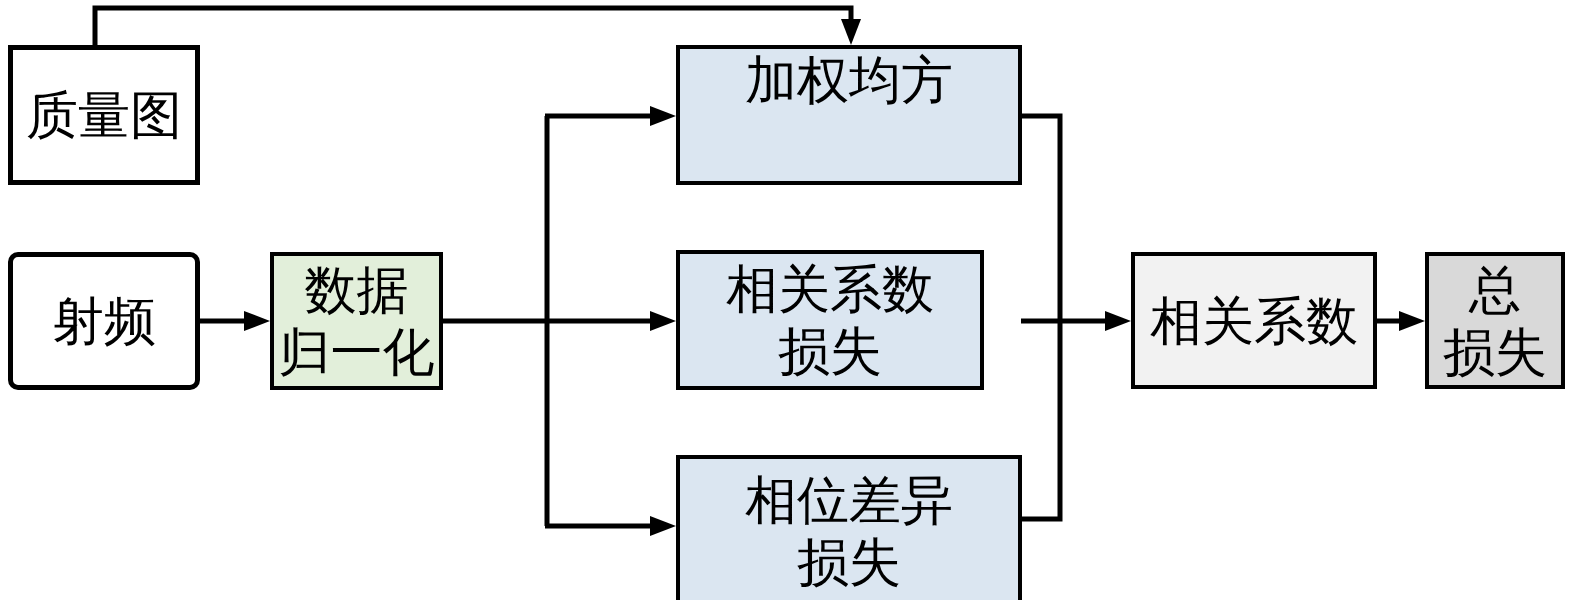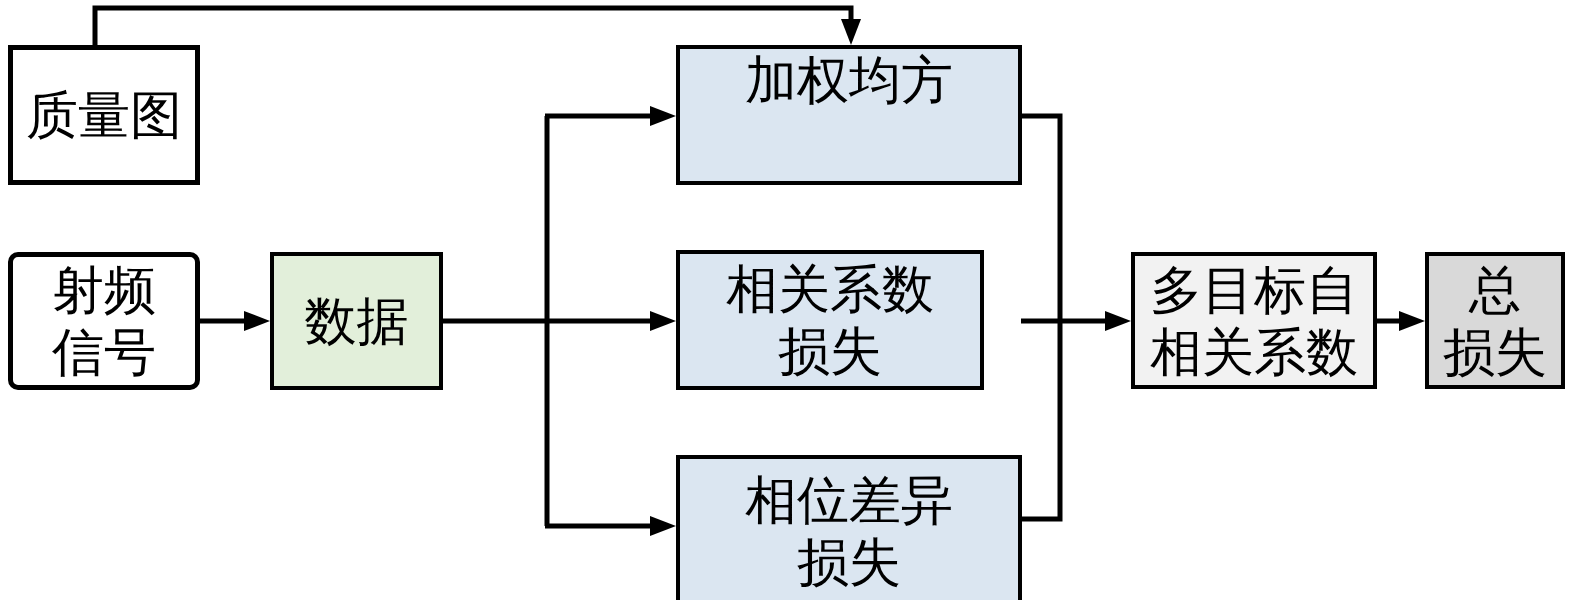--- a/index.html
+++ b/index.html
@@ -86,43 +86,42 @@
     <polyline points="1376,321 1402,321"></polyline>
     <polygon points="1425,321 1399,311 1399,331"></polygon>
   </svg>
 
   <div class="box thick fill-white" style="left:8px; top:45px; width:192px; height:140px;">
     <span>质量图</span>
   </div>
 
   <div class="box thick fill-white" style="left:8px; top:252px; width:192px; height:138px;border-radius:10px;">
     <span>射频</span>
-    <span>信号</span>
   </div>
 
   <div class="box fill-green" style="left:270px; top:252px; width:173px; height:138px;">
     <span>数据</span>
+    <span>归一化</span>
   </div>
 
   <div class="box fill-blue" style="left:676px; top:45px; width:346px; height:140px;justify-content:space-between;">
     <span>加权均方</span>
   </div>
 
   <div class="box fill-blue" style="left:676px; top:250px; width:308px; height:140px;">
     <span>相关系数</span>
     <span>损失</span>
   </div>
 
   <div class="box fill-blue" style="left:676px; top:455px; width:346px; height:152px;">
     <span>相位差异</span>
     <span>损失</span>
   </div>
 
   <div class="box fill-lightgray" style="left:1131px; top:252px; width:246px; height:137px;">
-    <span>多目标自</span>
     <span>相关系数</span>
   </div>
 
   <div class="box fill-gray" style="left:1425px; top:252px; width:140px; height:137px;">
     <span>总</span>
     <span>损失</span>
   </div>
 
 </div>
 

